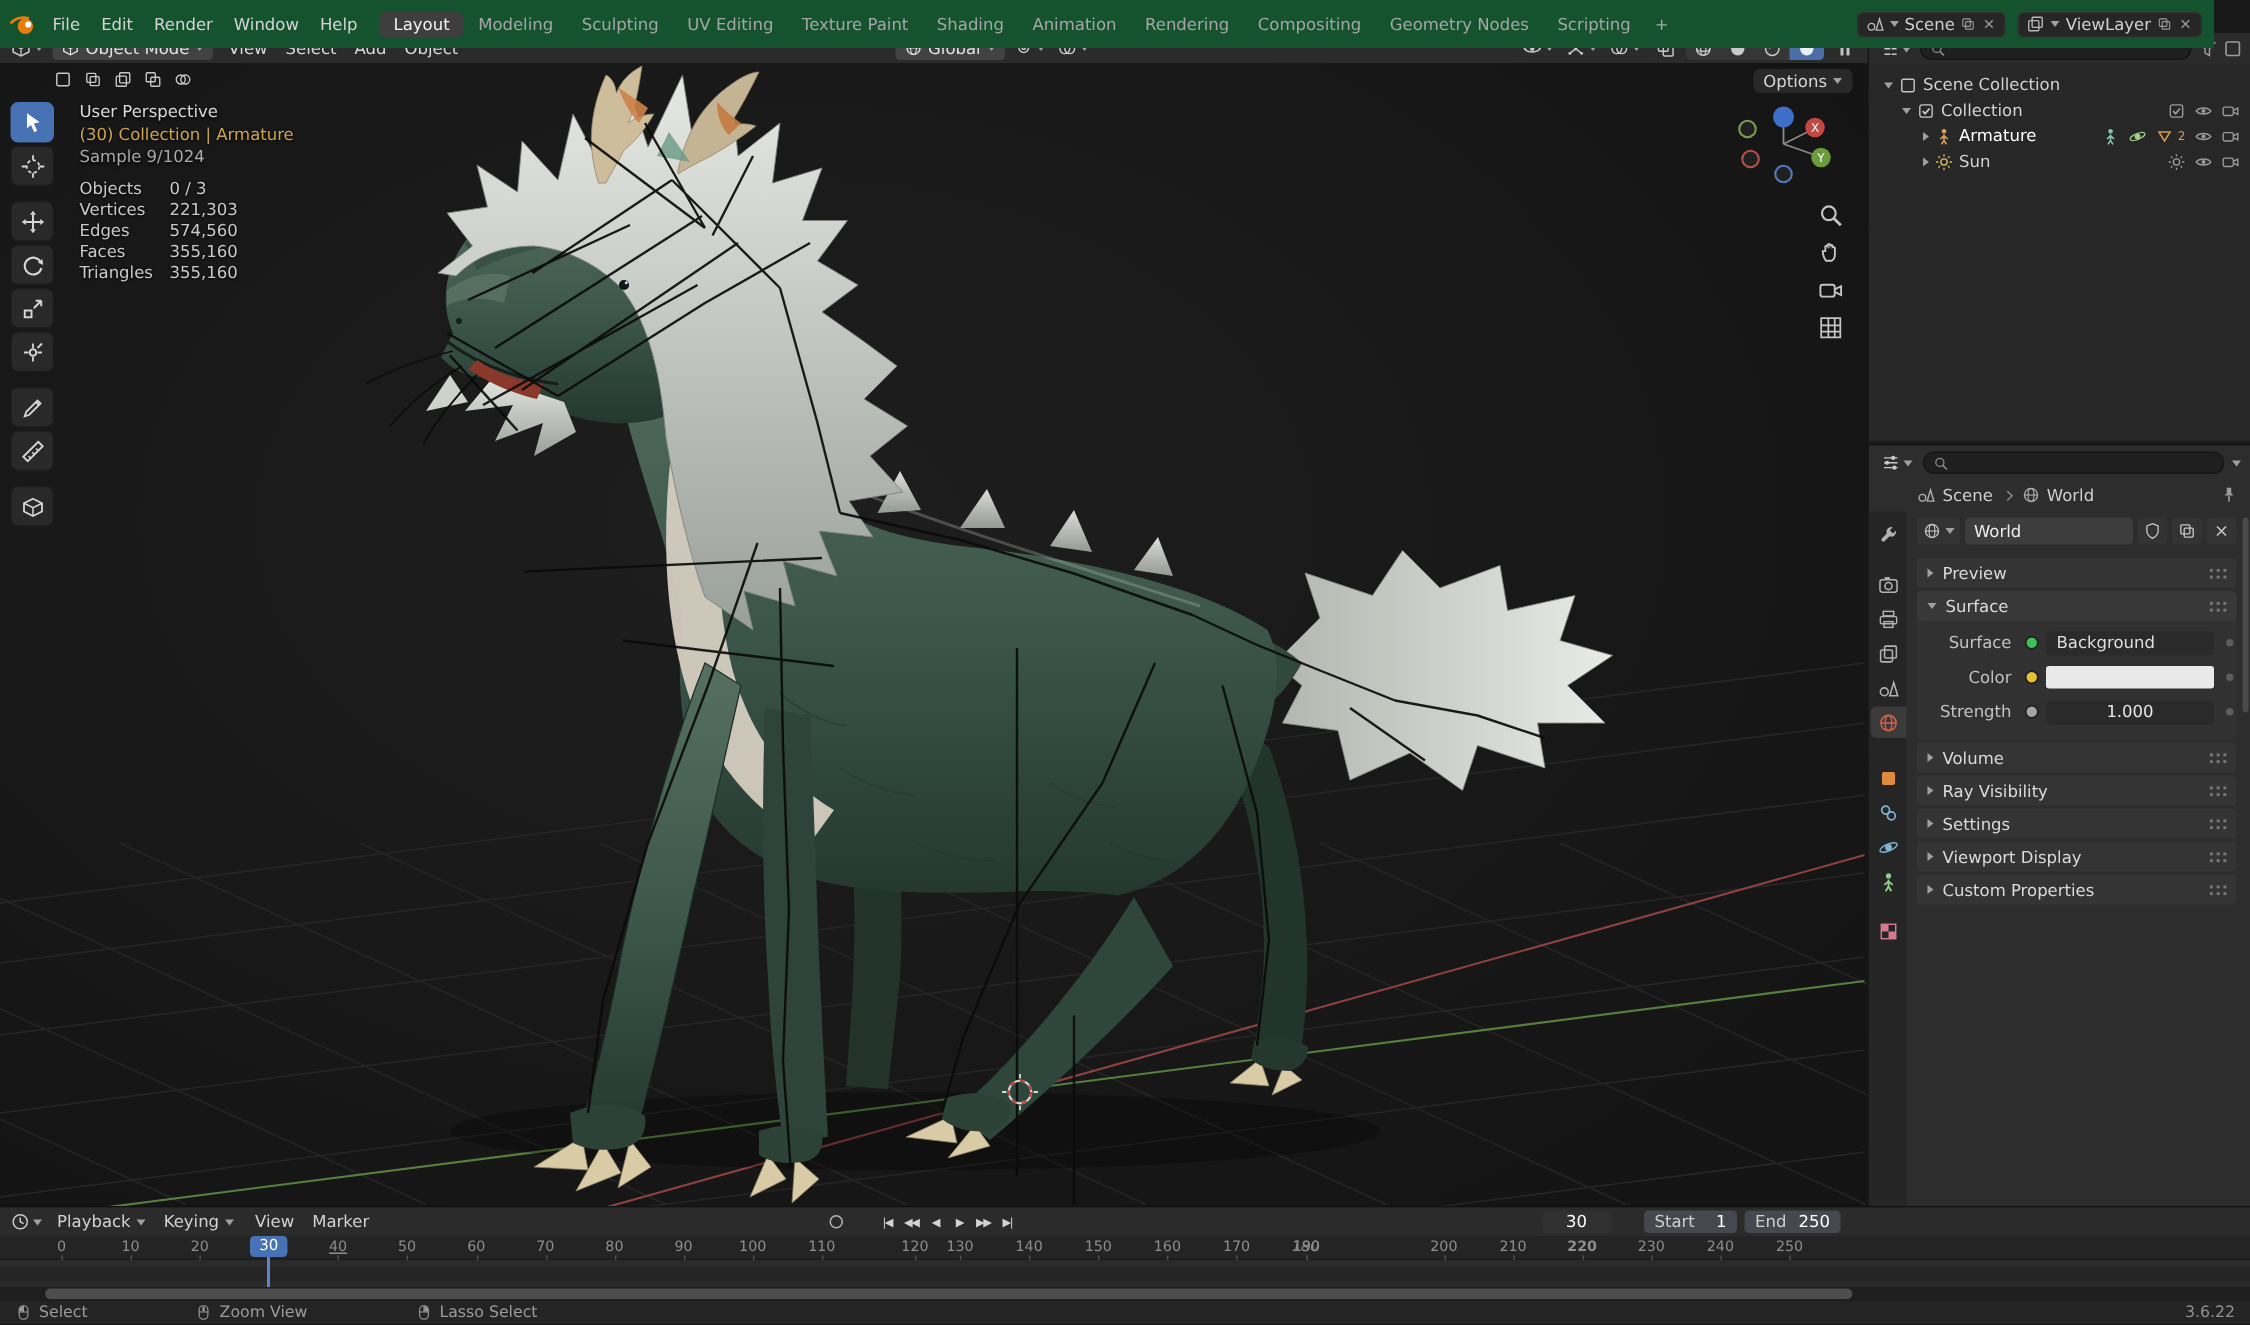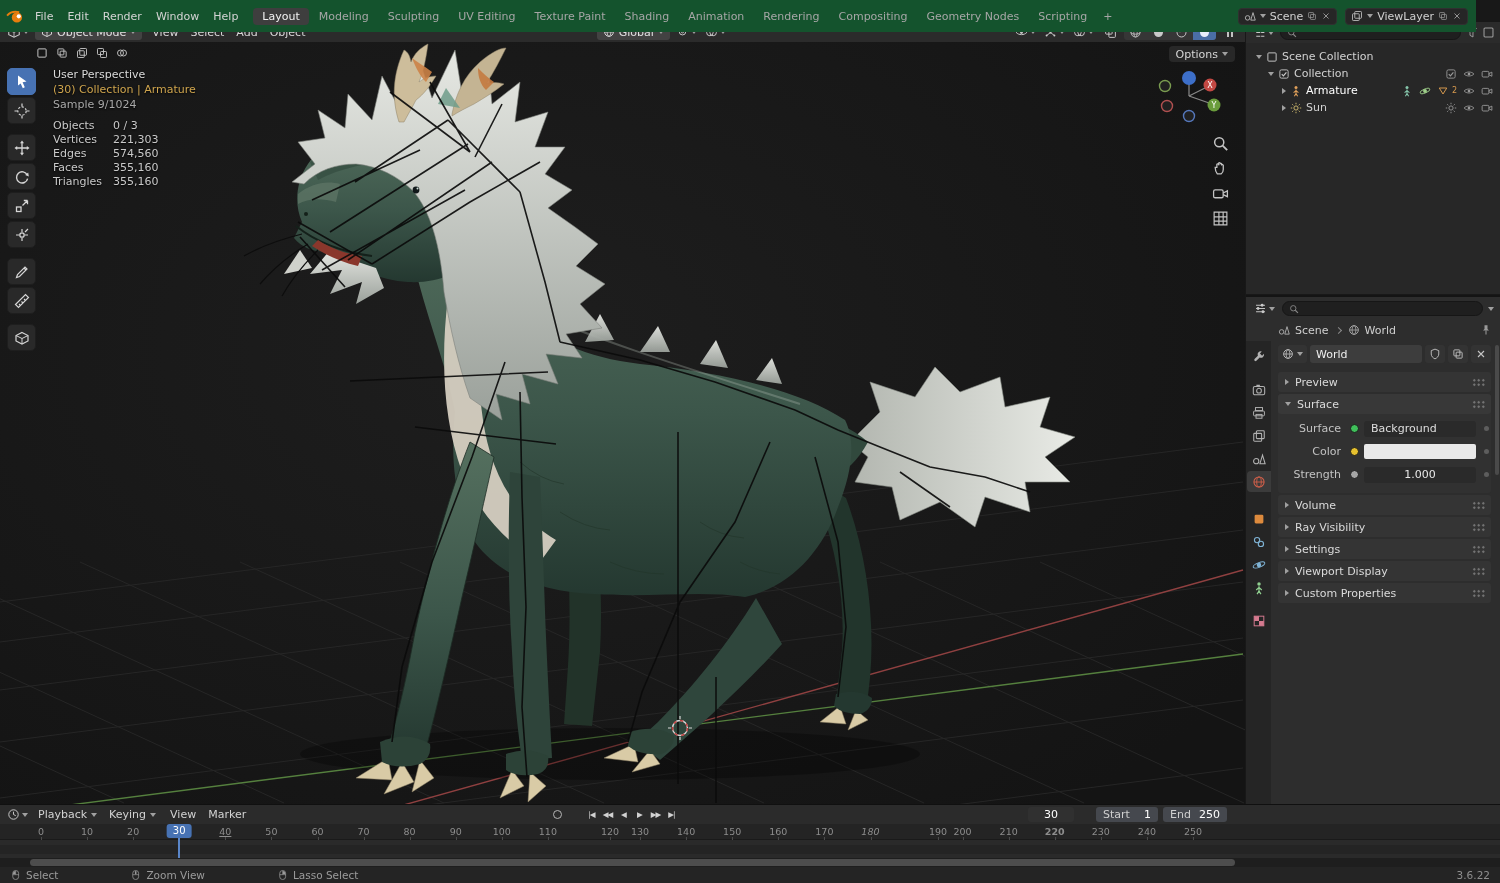--- a/index.html
+++ b/index.html
@@ -1070,21 +1070,21 @@
         <div class="tl-tick" style="left: 455.72px;">90</div>
         <div class="tl-tick" style="left: 501.8px;">100</div>
         <div class="tl-tick" style="left: 547.88px;">110</div>
         <div class="tl-tick" style="left: 593.96px; margin-left: 16px;">120</div>
         <div class="tl-tick" style="left: 640.04px;">130</div>
         <div class="tl-tick" style="left: 686.12px;">140</div>
         <div class="tl-tick" style="left: 732.2px;">150</div>
         <div class="tl-tick" style="left: 778.28px;">160</div>
         <div class="tl-tick" style="left: 824.36px;">170</div>
         <div class="tl-tick" style="left: 870.44px; font-style: italic;">180</div>
-        <div class="tl-tick" style="left: 938px;">190</div>
+        <div class="tl-tick" style="left: 871px;">190</div>
         <div class="tl-tick" style="left: 962.6px;">200</div>
         <div class="tl-tick" style="left: 1008.68px;">210</div>
         <div class="tl-tick" style="left: 1054.76px; font-weight: bold;">220</div>
         <div class="tl-tick" style="left: 1100.84px;">230</div>
         <div class="tl-tick" style="left: 1146.92px;">240</div>
         <div class="tl-tick" style="left: 1193px;">250</div>
       </div>
     <div class="tracks"></div>
     <div class="band"></div>
     <div class="playhead" style="left: 178.24px;"></div>

